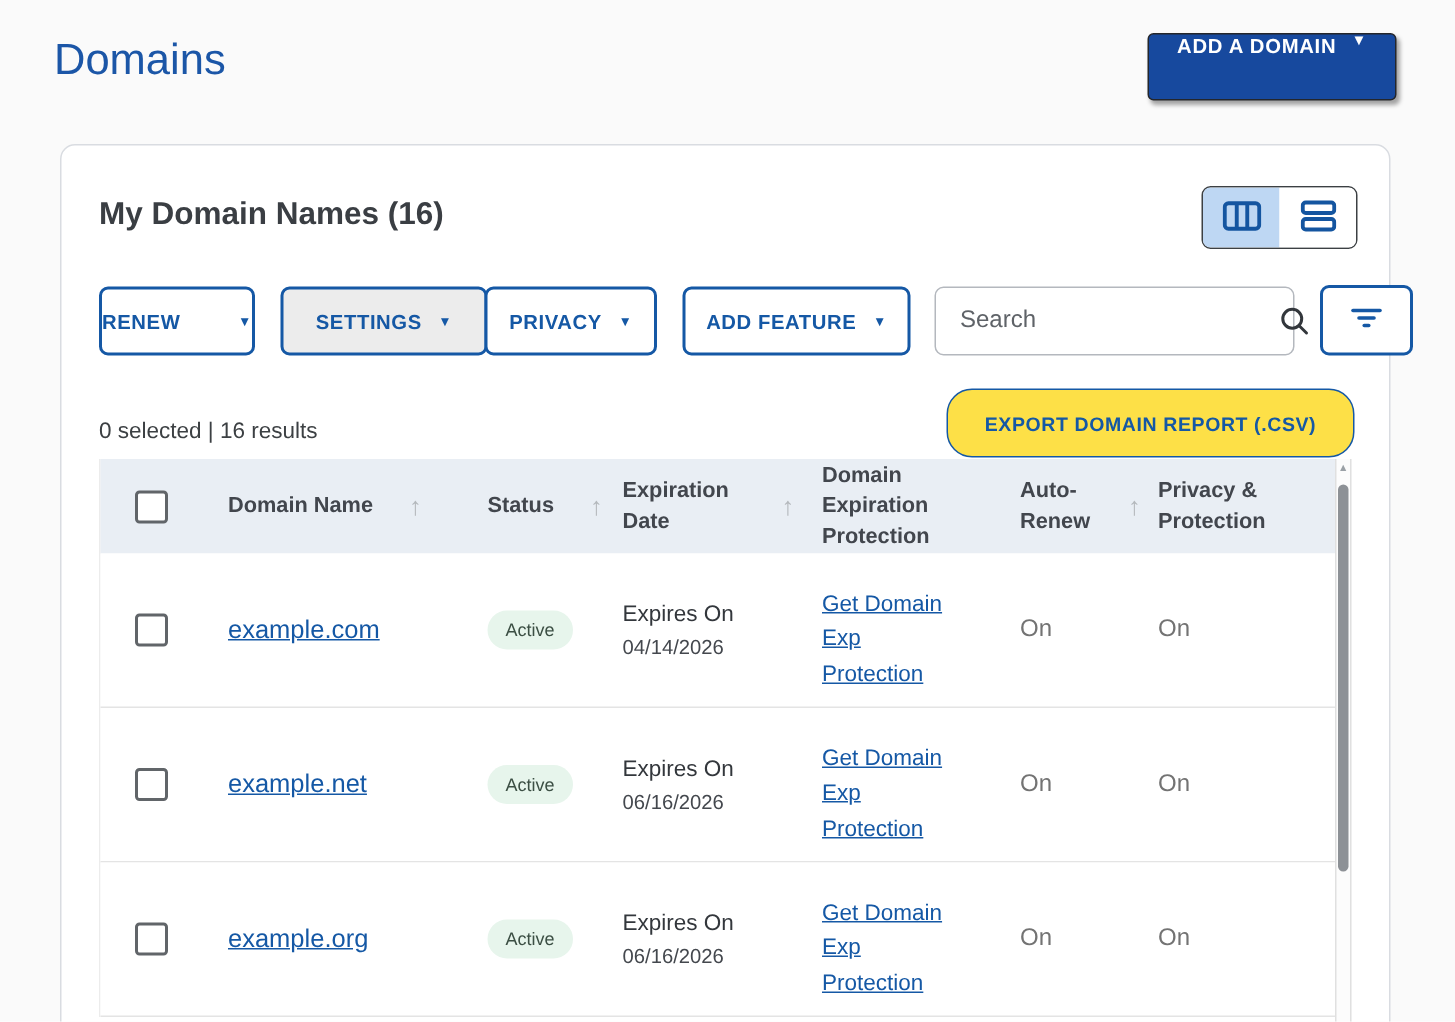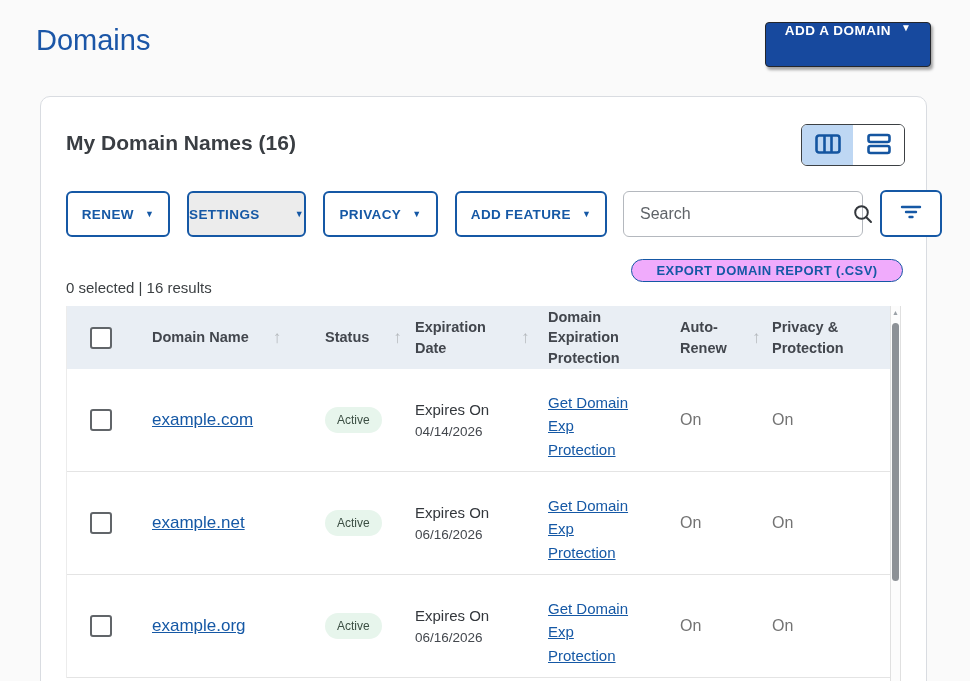--- a/index.html
+++ b/index.html
@@ -51,22 +51,22 @@
 
   
   .outline-btn {
     position:absolute; top:94px; height:46px;
     background:#ffffff; border:2px solid #1558a5; border-radius:6px;
     color:#1558a5; font-family:inherit; font-size:13.5px; font-weight:bold; letter-spacing:.4px;
     display:flex; align-items:center; justify-content:center; gap:11px;
     cursor:pointer;
   }
   .outline-btn .caret { font-size:9px; line-height:1; }
-  .btn-renew   { left:25px;  width:104px; }
-  .btn-settings{ left:146px; width:119px; background:#ececec;justify-content:space-between; }
+  .btn-renew   { left:25px;  width:104px;justify-content:space-between; }
+  .btn-settings{ left:146px; width:138px; background:#ececec; }
   .btn-privacy { left:282px; width:115px; }
   .btn-feature { left:414px; width:152px; }
 
   .search-wrap {
     position:absolute; left:582px; top:94px; width:240px; height:46px;
     border:1px solid #b4b8be; border-radius:6px; background:#ffffff;
     display:flex; align-items:center;
   }
   .search-wrap input {
     flex:1; height:100%; border:none; outline:none; background:transparent;
@@ -80,22 +80,22 @@
     background:#ffffff; border:2px solid #1558a5; border-radius:6px;
     display:flex; align-items:center; justify-content:center; cursor:pointer;
   }
 
   
   .summary {
     position:absolute; left:25px; top:162px;
     font-size:15px; color:#3c4043;margin-top:20px;
   }
   .export-btn {
-    position:absolute; left:590px; top:162px; width:272px; height:23px;
-    background:#f0abfc; border:1.5px solid #1558a5; border-radius:17px;
+    position:absolute; left:590px; top:162px; width:272px; height:46px;
+    background:#fde047; border:1.5px solid #1558a5; border-radius:17px;
     color:#1558a5; font-family:inherit; font-size:13px; font-weight:bold; letter-spacing:.4px;
     cursor:pointer;
   }
 
   
   .table-wrap {
     position:absolute; left:25px; top:209px; width:834px;
     border-left:1px solid #ececec;
   }
   .tgrid {

